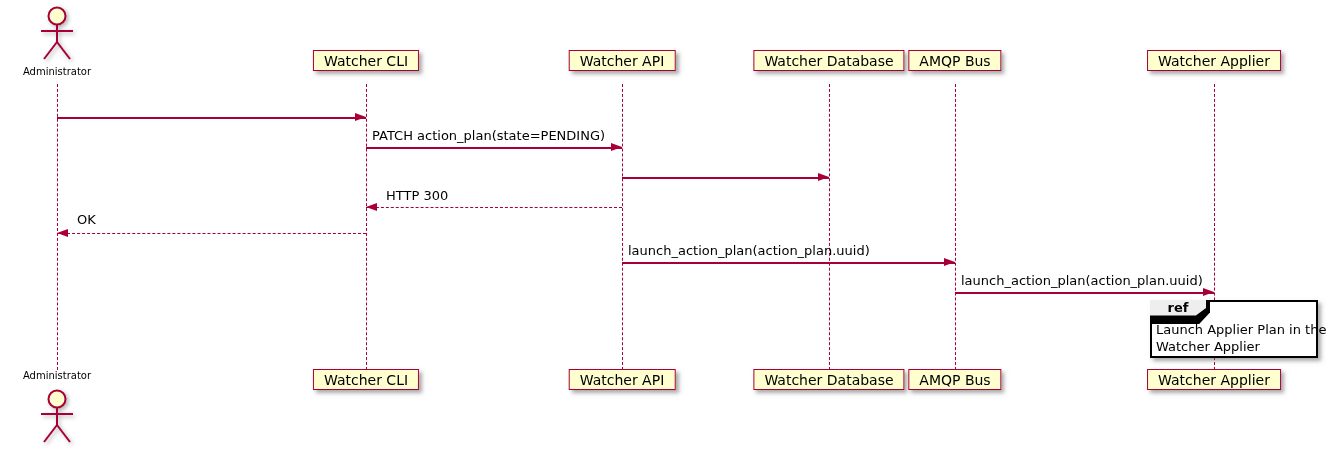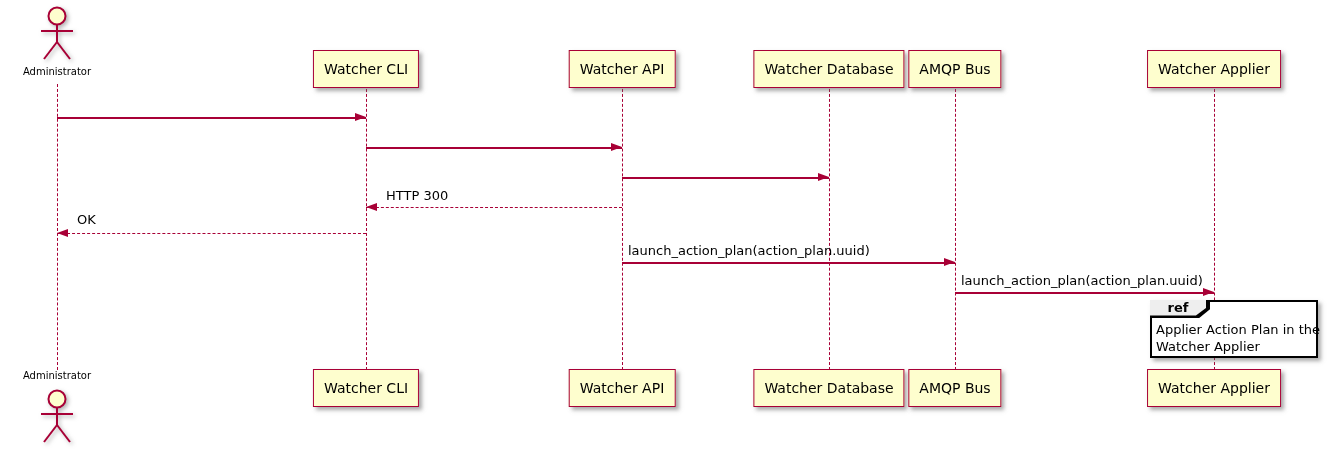--- a/index.html
+++ b/index.html
@@ -10,21 +10,21 @@
     font-family:"DejaVu Sans","Liberation Sans",sans-serif;
     color:var(--text,#000);
     overflow:hidden;
   }
   .lifeline{
     position:absolute;width:0;
     border-left:1px dashed var(--accent,#A80036);
   }
   .pbox{
     position:absolute;transform:translateX(-50%);
-    height:38px;box-sizing:border-box;
+    height:21px;box-sizing:border-box;
     background:var(--boxfill,#FEFECE);
     border:1.8px solid var(--accent,#A80036);
     box-shadow:3px 3px 4px rgba(100,100,100,0.55);
     display:flex;align-items:center;justify-content:center;
     padding:0 10px;font-size:14px;white-space:nowrap;
   }
   .actor-label{
     position:absolute;transform:translateX(-50%);
     font-size:10px;white-space:nowrap;
   }
@@ -43,21 +43,21 @@
   .msg-head.left{
     border-top:4.5px solid transparent;border-bottom:4.5px solid transparent;
     border-right:11px solid var(--accent,#A80036);
   }
   .ref-box{
     position:absolute;box-sizing:border-box;
     background:#fff;border:2px solid #000;
     box-shadow:3px 3px 4px rgba(100,100,100,0.55);
   }
   .ref-tab-outer{
-    position:absolute;left:-2px;top:-2px;width:60px;height:18px;background:#000;
+    position:absolute;left:-2px;top:-2px;width:60px;height:24px;background:#000;
     clip-path:polygon(0 0,100% 0,100% 52%,82% 100%,0 100%);
   }
   .ref-tab-inner{
     position:absolute;left:0;top:0;width:56px;height:15.5px;
     background:var(--reffill,#EEEEEE);
     clip-path:polygon(0 0,100% 0,100% 52%,82% 100%,0 100%);
     display:flex;align-items:center;justify-content:center;
     font-size:13px;font-weight:bold;
   }
   .ref-body{
@@ -70,41 +70,42 @@
 
 <div id="diagram" style="--accent: #A80036; --boxfill: #FEFECE; --reffill: #EEEEEE; --text: #000000; --bg: #FFFFFF;">
     <div class="lifeline" style="left: 57px; top: 84px; height: 286px;"></div>
     <div class="lifeline" style="left: 366px; top: 84px; height: 286px;"></div>
     <div class="lifeline" style="left: 622px; top: 84px; height: 286px;"></div>
     <div class="lifeline" style="left: 829px; top: 84px; height: 286px;"></div>
     <div class="lifeline" style="left: 955px; top: 84px; height: 286px;"></div>
     <div class="lifeline" style="left: 1214px; top: 84px; height: 286px;"></div>
     <div class="msg-line solid" style="left: 57px; top: 117px; width: 309px;"></div>
     <div class="msg-head right" style="left: 355px; top: 113px;"></div>
+    <div class="msg-label" style="left: 372px; top: 128px;">PATCH action_plan(state=PENDING)</div>
     <div class="msg-line solid" style="left: 366px; top: 147px; width: 256px;"></div>
     <div class="msg-head right" style="left: 611px; top: 143px;"></div>
     <div class="msg-line solid" style="left: 622px; top: 177px; width: 207px;"></div>
     <div class="msg-head right" style="left: 818px; top: 173px;"></div>
     <div class="msg-label" style="left: 386px; top: 188px;">HTTP 300</div>
     <div class="msg-line dashed" style="left: 366px; top: 207px; width: 256px;"></div>
     <div class="msg-head left" style="left: 366px; top: 203px;"></div>
     <div class="msg-label" style="left: 77px; top: 212px;">OK</div>
     <div class="msg-line dashed" style="left: 57px; top: 233px; width: 309px;"></div>
     <div class="msg-head left" style="left: 57px; top: 229px;"></div>
     <div class="msg-label" style="left: 628px; top: 243px;">launch_action_plan(action_plan.uuid)</div>
     <div class="msg-line solid" style="left: 622px; top: 262px; width: 333px;"></div>
     <div class="msg-head right" style="left: 944px; top: 258px;"></div>
     <div class="msg-label" style="left: 961px; top: 273px;">launch_action_plan(action_plan.uuid)</div>
     <div class="msg-line solid" style="left: 955px; top: 292px; width: 259px;"></div>
     <div class="msg-head right" style="left: 1203px; top: 288px;"></div>
     <div class="ref-box" style="left: 1150px; top: 300px; width: 168px; height: 58px;">
       <div class="ref-tab-outer">
         <div class="ref-tab-inner">ref</div>
       </div>
-      <div class="ref-body" style="top: 19px;">Applier Action Plan in the</div>
+      <div class="ref-body" style="top: 19px;">Launch Applier Plan in the</div>
       <div class="ref-body" style="top: 36px;">Watcher Applier</div>
     </div>
     <div class="pbox" style="left: 366px; top: 50px;">Watcher CLI</div>
     <div class="pbox" style="left: 366px; top: 369px;">Watcher CLI</div>
     <div class="pbox" style="left: 622px; top: 50px;">Watcher API</div>
     <div class="pbox" style="left: 622px; top: 369px;">Watcher API</div>
     <div class="pbox" style="left: 829px; top: 50px;">Watcher Database</div>
     <div class="pbox" style="left: 829px; top: 369px;">Watcher Database</div>
     <div class="pbox" style="left: 955px; top: 50px;">AMQP Bus</div>
     <div class="pbox" style="left: 955px; top: 369px;">AMQP Bus</div>

